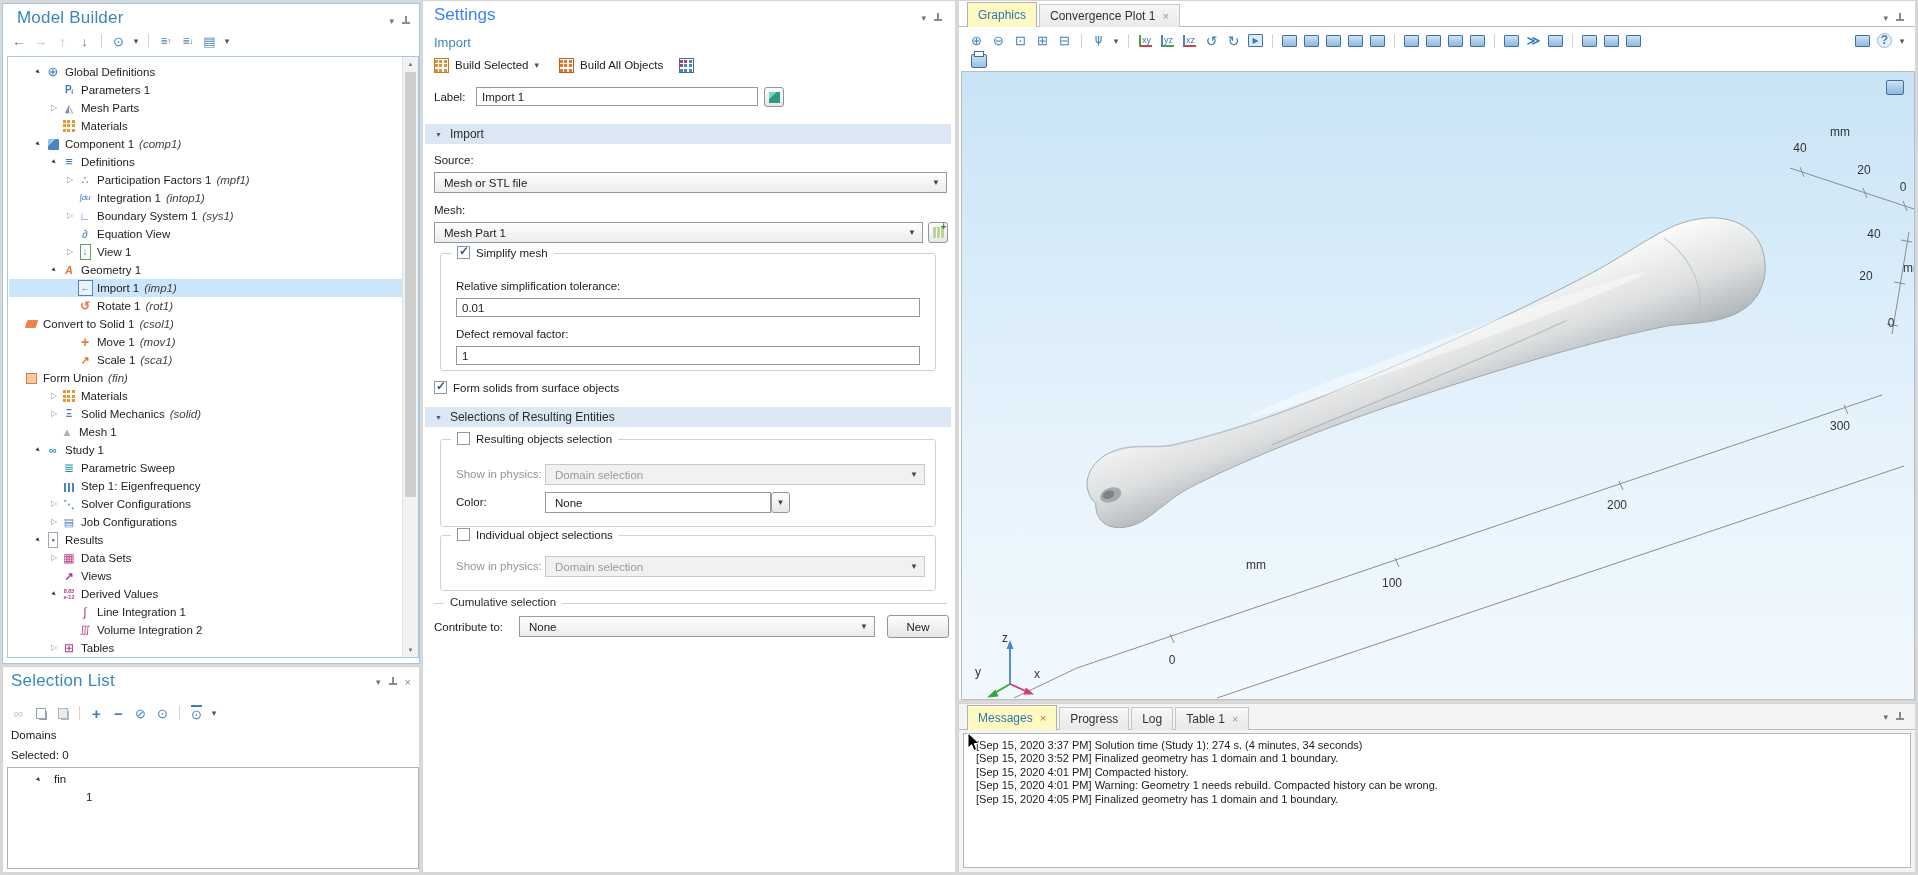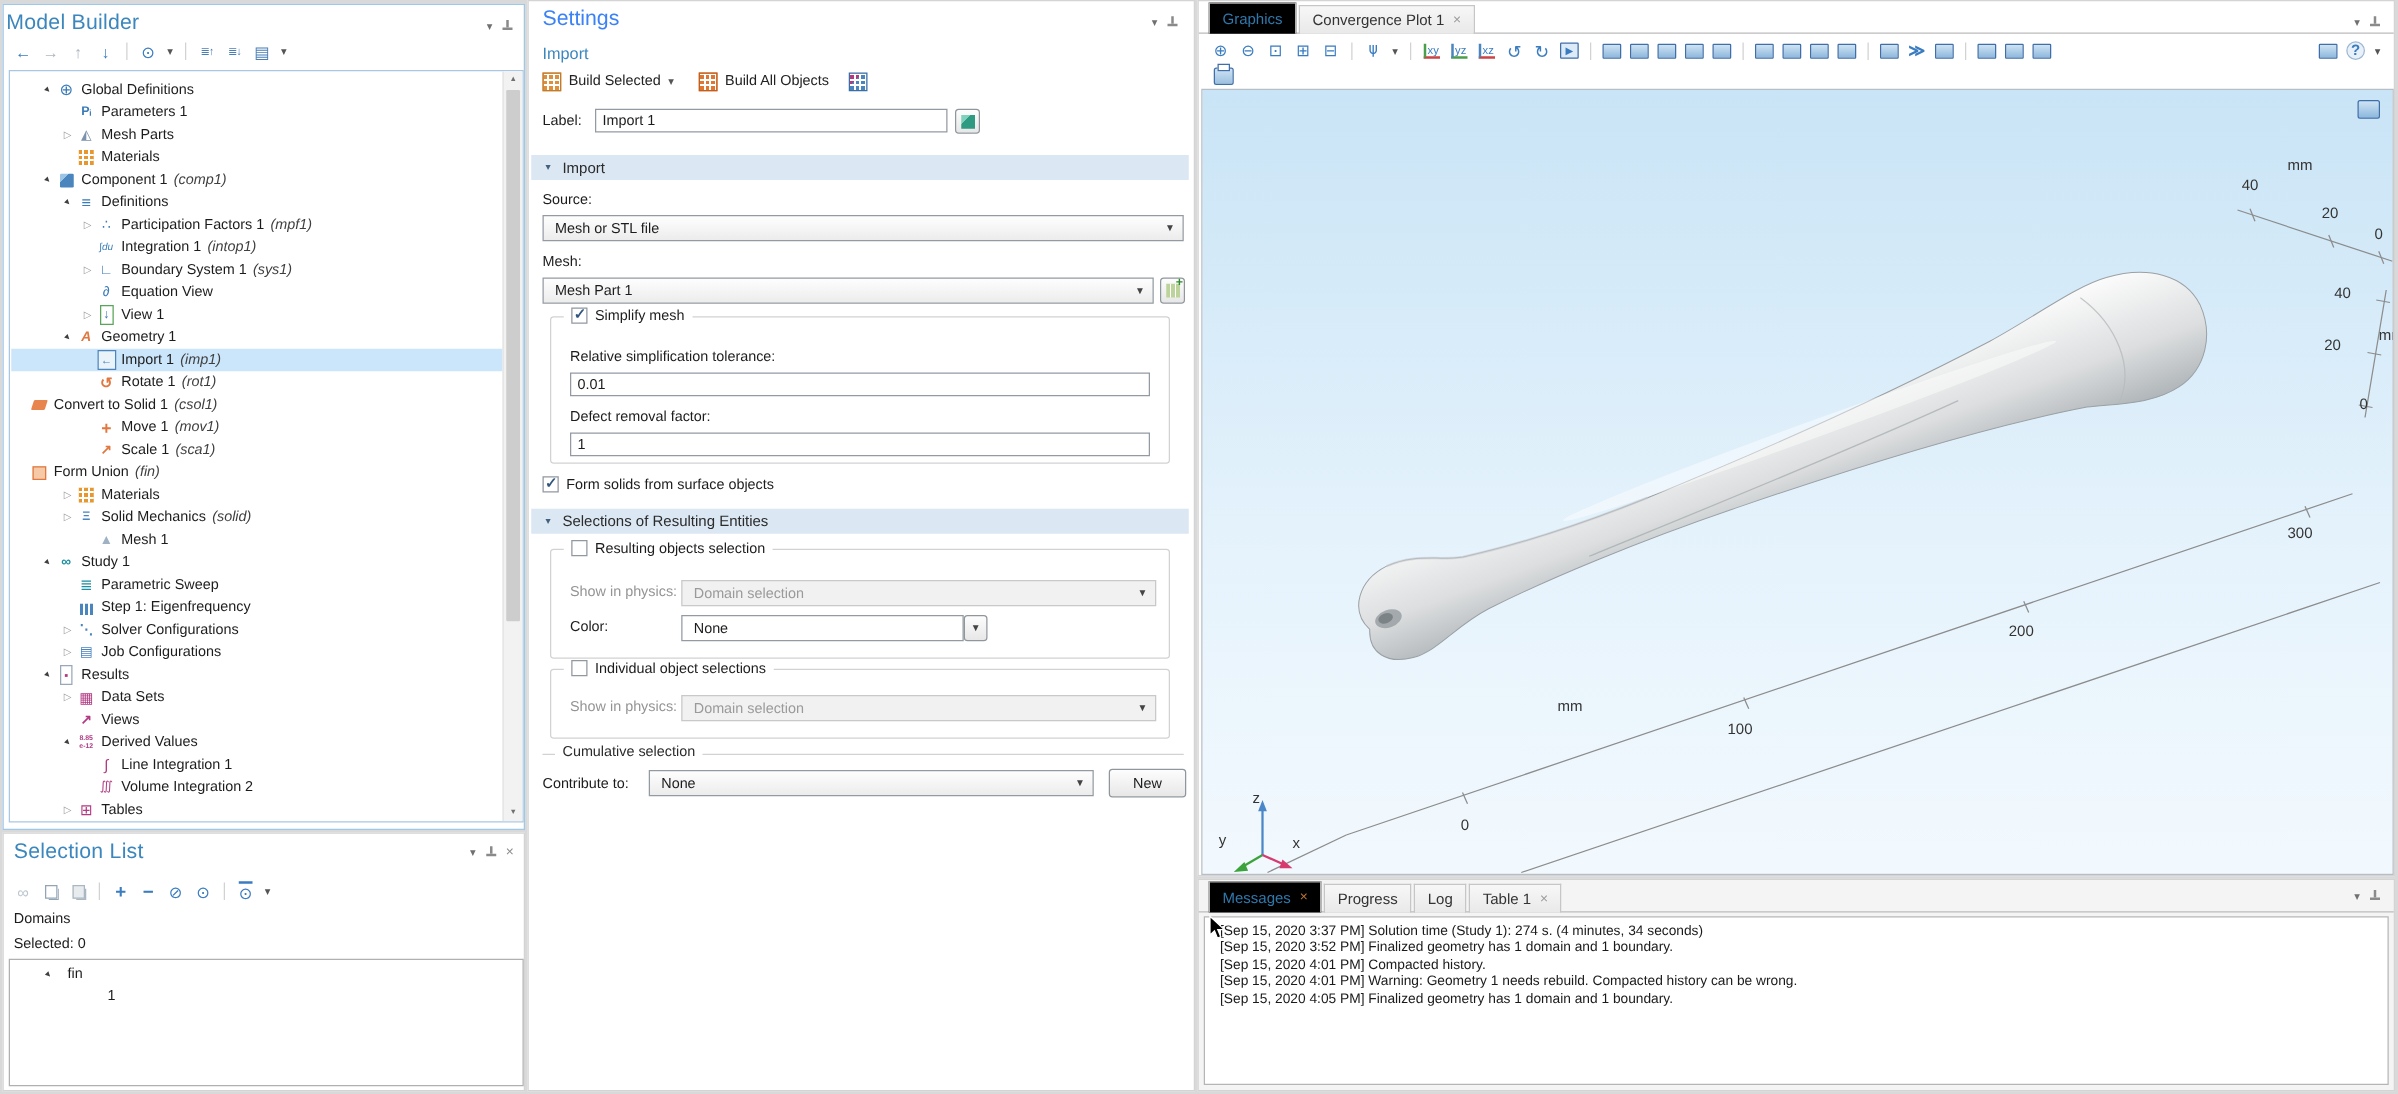--- a/index.html
+++ b/index.html
@@ -11,21 +11,21 @@
     color:#1c1c1c;
   }
   .panel{position:absolute;background:#fff;border:1px solid #d4d4d4;box-sizing:border-box;}
   #mb{left:2px;top:3px;width:418px;height:661px;border-color:#9ec7e8;}
   #sl{left:2px;top:666px;width:418px;height:207px;}
   #settings{left:422px;top:0;width:534px;height:873px;}
   #graphics{left:958px;top:0;width:958px;height:701px;}
   #messages{left:958px;top:703px;width:958px;height:170px;}
 
   .ptitle{font-size:17px;color:#3b87bd;letter-spacing:.2px;}
-  #mb .ptitle{position:absolute;left:2px;top:4px;}
+  #mb .ptitle{position:absolute;left:14px;top:4px;}
   #sl .ptitle{position:absolute;left:8px;top:4px;}
 
   .winbtns{position:absolute;top:12px;display:flex;gap:7px;align-items:center;}
   .wb-dd{font-size:9px;color:#707070;line-height:9px;}
   .wb-x{font-size:11px;color:#8a8a8a;line-height:9px;}
   .pin{width:10px;height:10px;position:relative;display:inline-block;}
   .pin::before{content:"";position:absolute;left:4px;top:0;width:2px;height:6px;background:#8a8a8a;}
   .pin::after{content:"";position:absolute;left:1px;top:6px;width:8px;height:2px;background:#8a8a8a;}
 
   
@@ -135,21 +135,21 @@
   .sq-btn-inner{width:11px;height:11px;background:linear-gradient(135deg,#7fd0bd 0 35%,#2f9a82 35%);}
   .mesh-btn-inner{width:11px;height:11px;position:relative;
     background:repeating-linear-gradient(90deg,transparent 0 3px,#fff 3px 4px,transparent 4px),#bcd39b;}
   .mesh-btn-inner::after{content:"+";position:absolute;right:-3px;top:-6px;color:#2f8a2f;font-weight:bold;font-size:10px;}
 
   
   .tabbar{position:absolute;left:8px;right:40px;height:24px;display:flex;align-items:flex-end;gap:2px;}
   .tabbar::after{content:"";position:absolute;left:-8px;right:-40px;bottom:0;height:1px;background:#bcbcbc;}
   .tab{height:22px;display:flex;align-items:center;padding:0 10px;gap:7px;font-size:12px;color:#333;
     background:linear-gradient(#f7f7f7,#e9e9e9);border:1px solid #c6c6c6;border-bottom:none;position:relative;z-index:1;}
-  .tab.active{background:#000000;color:#2f78ad;height:24px;z-index:3;border-color:#b2b2b2;}
+  .tab.active{background:#fef9c3;color:#2f78ad;height:24px;z-index:3;border-color:#b2b2b2;}
   .tclose{font-size:11px;color:#9a9a9a;}
   .tab.active .tclose.warm{color:#bd7436;}
 
   
   #g-toolbar{position:absolute;left:8px;top:29px;right:8px;height:21px;display:flex;align-items:center;gap:3px;}
   #g-toolbar2{position:absolute;left:8px;top:51px;height:18px;display:flex;align-items:center;}
   .gi{width:19px;height:19px;display:flex;align-items:center;justify-content:center;font-size:13px;color:#3a7cc0;position:relative;flex:none;}
   .gi.rect::before{content:"";width:13px;height:10px;border:1px solid #3f6ea8;border-radius:1px;background:linear-gradient(#cfe3f3,#8db8dd);}
   .gi-zoom-in::before{content:"⊕";} .gi-zoom-out::before{content:"⊖";}
   .gi-zoom-box::before{content:"⊡";} .gi-zoom-extents::before{content:"⊞";}
@@ -307,21 +307,21 @@
           <span class="exp">▷</span>
           <span class="ti ti-materials"></span>
           <span class="lbl">Materials</span>
         </div>
         <div class="trow" style="top: 348px; padding-left: 38px;">
           <span class="exp">▷</span>
           <span class="ti ti-solid-mechanics"></span>
           <span class="lbl">Solid Mechanics</span>
           <span class="tag">(solid)</span>
         </div>
-        <div class="trow" style="top: 366px; padding-left: 54px;">
+        <div class="trow" style="top: 366px; padding-left: 36px;">
           <span class="exp"></span>
           <span class="ti ti-mesh"></span>
           <span class="lbl">Mesh 1</span>
         </div>
         <div class="trow" style="top: 384px; padding-left: 22px;">
           <span class="exp open">▸</span>
           <span class="ti ti-study"></span>
           <span class="lbl">Study 1</span>
         </div>
         <div class="trow" style="top: 402px; padding-left: 38px;">

